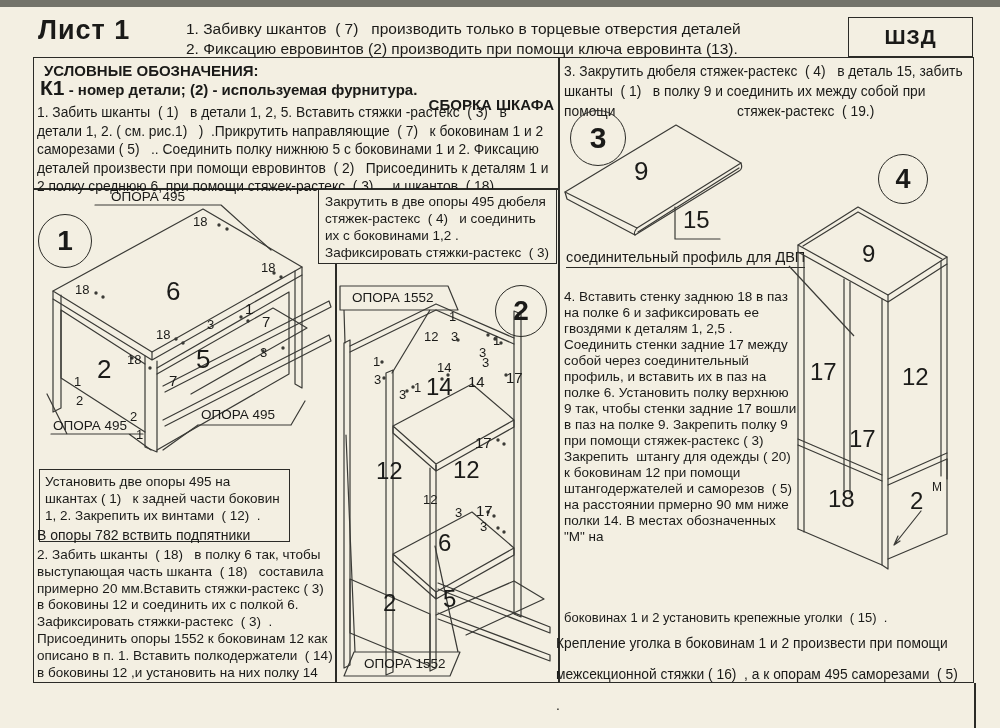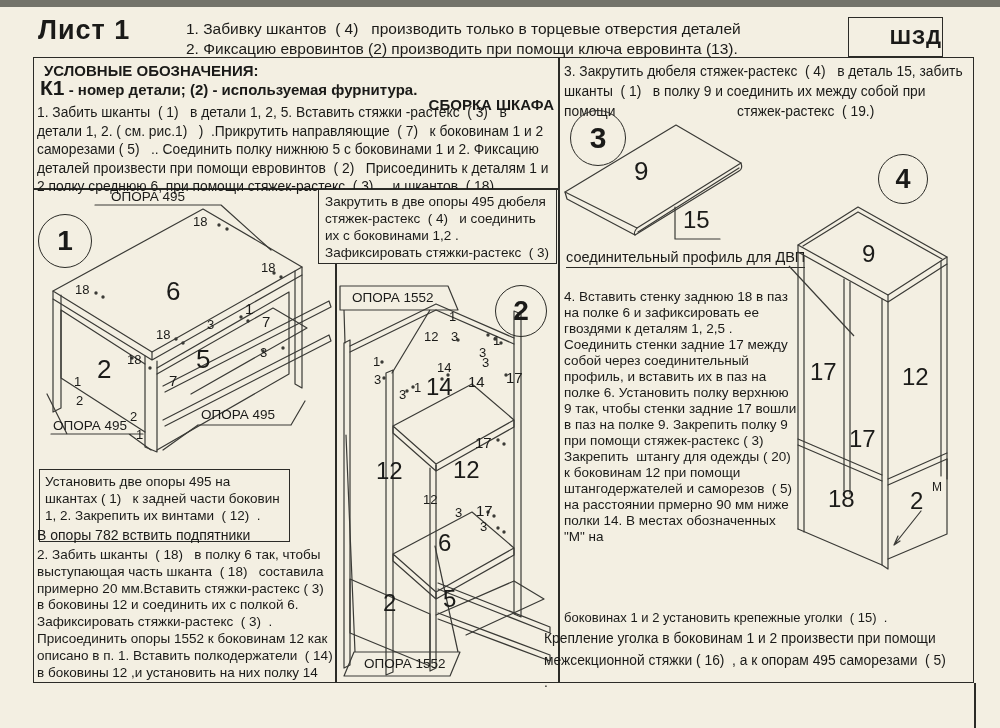--- a/index.html
+++ b/index.html
@@ -7,22 +7,22 @@
        font-family:"Liberation Sans",sans-serif;color:#1a1a18;}
   .abs{position:absolute}
   .t{position:absolute;white-space:pre-wrap;color:#1a1a18}
   .band{position:absolute;left:0;top:0;width:1000px;height:7px;background:#73736a}
   .mainbox{position:absolute;left:33px;top:57px;width:941px;height:626px;border:1.6px solid #2b2b27;box-sizing:border-box}
   .vline{position:absolute;width:1.6px;background:#2b2b27}
   .hline{position:absolute;height:1.6px;background:#2b2b27}
   .bbox{position:absolute;border:1.6px solid #2b2b27;box-sizing:border-box;background:#f3efe2}
   .title{font-weight:bold;font-size:27px;letter-spacing:1px}
   .note{font-size:15.5px}
-  .code-box{position:absolute;left:848px;top:17px;width:95px;height:40px;border:1.8px solid #2b2b27;
-            box-sizing:border-box;display:flex;align-items:center;justify-content:flex-end;font-weight:bold;font-size:21px;letter-spacing:1px}
+  .code-box{position:absolute;left:848px;top:17px;width:125px;height:40px;border:1.8px solid #2b2b27;
+            box-sizing:border-box;display:flex;align-items:center;justify-content:center;font-weight:bold;font-size:21px;letter-spacing:1px}
   .legend-title{font-weight:bold;font-size:15px}
   .k1{font-weight:bold;font-size:21px}
   .k1rest{font-weight:bold;font-size:15px}
   .sborka{font-weight:bold;font-size:15px}
   .body-sm{font-size:13.5px;line-height:16.8px}
   .body-md{font-size:13.8px;line-height:18.6px}
   .step3{font-size:13.8px;line-height:20px}
   .step4{font-size:13.5px;line-height:16px}
   .pn{position:absolute;color:#1b1b19}
   .sm{font-size:13px}
@@ -35,21 +35,21 @@
   .underl{border-bottom:1.4px solid #2b2b27;padding-bottom:2px}
   svg{position:absolute;left:0;top:0;overflow:visible}
 </style>
 </head>
 <body>
 
 <div class="band"></div>
 <div class="vline" style="left:974px;top:683px;height:45px"></div>
 
 <div class="t title" style="left:38px;top:15px">Лист 1</div>
-<div class="t note" style="left:186px;top:20px;width:600px">1. Забивку шкантов  ( 4)   производить только в торцевые отверстия деталей</div>
+<div class="t note" style="left:186px;top:20px;width:600px">1. Забивку шкантов  ( 7)   производить только в торцевые отверстия деталей</div>
 <div class="t note" style="left:186px;top:40px;width:600px">2. Фиксацию евровинтов (2) производить при помощи ключа евровинта (13).</div>
 <div class="code-box">
     <span>ШЗД</span>
   </div>
 
 <div class="mainbox"></div>
 <div class="vline" style="left:335px;top:188px;height:495px"></div>
 <div class="vline" style="left:558px;top:57px;height:626px"></div>
 <div class="hline" style="left:33px;top:188px;width:526px"></div>
 
@@ -217,21 +217,21 @@
   <span class="pn lg" style="left:125px;top:98px">15</span>
 </div>
 
 <div class="t underl" style="left:566px;top:249px;font-size:14.5px;white-space:nowrap">соединительный профиль для ДВП</div>
 <svg class="abs" style="left:744px;top:256px" width="116" height="86" viewBox="0 0 116 86">
   <path d="M45,10 L110,80" stroke="#3a3a36" stroke-width="1.2" fill="none"></path>
 </svg>
 
 <div class="t step4" style="left:564px;top:289px;width:233px">4. Вставить стенку заднюю 18 в паз на полке 6 и зафиксировать ее гвоздями к деталям 1, 2,5 . Соединить стенки задние 17 между собой через соединительный профиль, и вставить их в паз на полке 6. Установить полку верхнюю 9 так, чтобы стенки задние 17 вошли в паз на полке 9. Закрепить полку 9 при помощи стяжек-растекс ( 3)   Закрепить  штангу для одежды ( 20)   к боковинам 12 при помощи штангодержателей и саморезов  ( 5)  на расстоянии прмерно 90 мм ниже полки 14. В местах обозначенных "М" на</div>
 <div class="t" style="left:564px;top:607px;width:410px;font-size:13px;line-height:21px">боковинах 1 и 2 установить крепежные уголки  ( 15)  .</div>
-<div class="t" style="left:544px;top:628px;width:412px;font-size:13.8px;line-height:22px">Крепление уголка в боковинам 1 и 2 произвести при помощи межсекционной стяжки ( 16)  , а к опорам 495 саморезами  ( 5)  .</div>
+<div class="t" style="left:556px;top:628px;width:412px;font-size:13.8px;line-height:31px">Крепление уголка в боковинам 1 и 2 произвести при помощи межсекционной стяжки ( 16)  , а к опорам 495 саморезами  ( 5)  .</div>
 
 <div class="abs" style="left:788px;top:148px;width:187px;height:425px">
   <svg width="187" height="425" viewBox="0 0 187 425">
     <g stroke="#3a3a36" stroke-width="1.2" fill="none" stroke-linejoin="round" stroke-linecap="round">
       <path d="M10,97 L70,59 L159,109 L100,147 Z"></path>
       <path d="M15,98 L70,64 L154,111"></path>
       <path d="M10,97 L10,104 M100,147 L100,154 M159,109 L159,116 M10,104 L100,154 L159,116"></path>
       <path d="M10,104 L10,381 M16,108 L16,384"></path>
       <path d="M56,131 L56,343 M62,134 L62,346"></path>
       <path d="M94,151 L94,417 M100,154 L100,421 M94,417 L100,421"></path>

